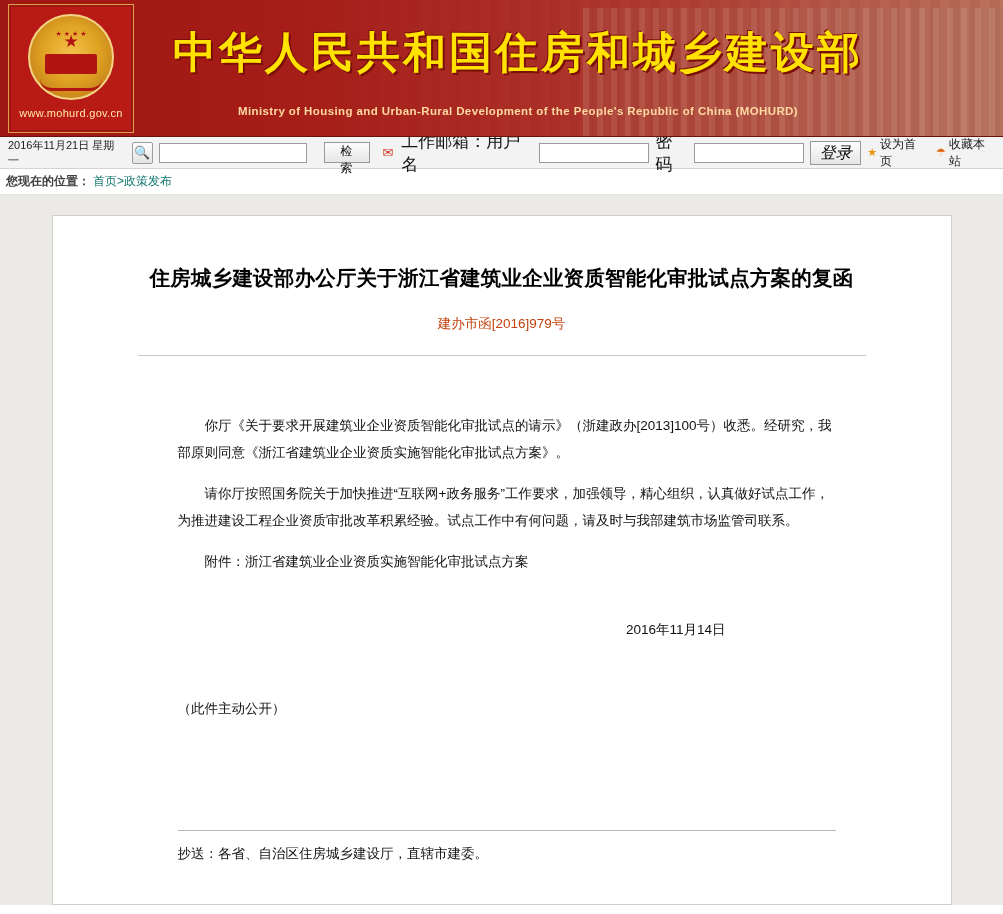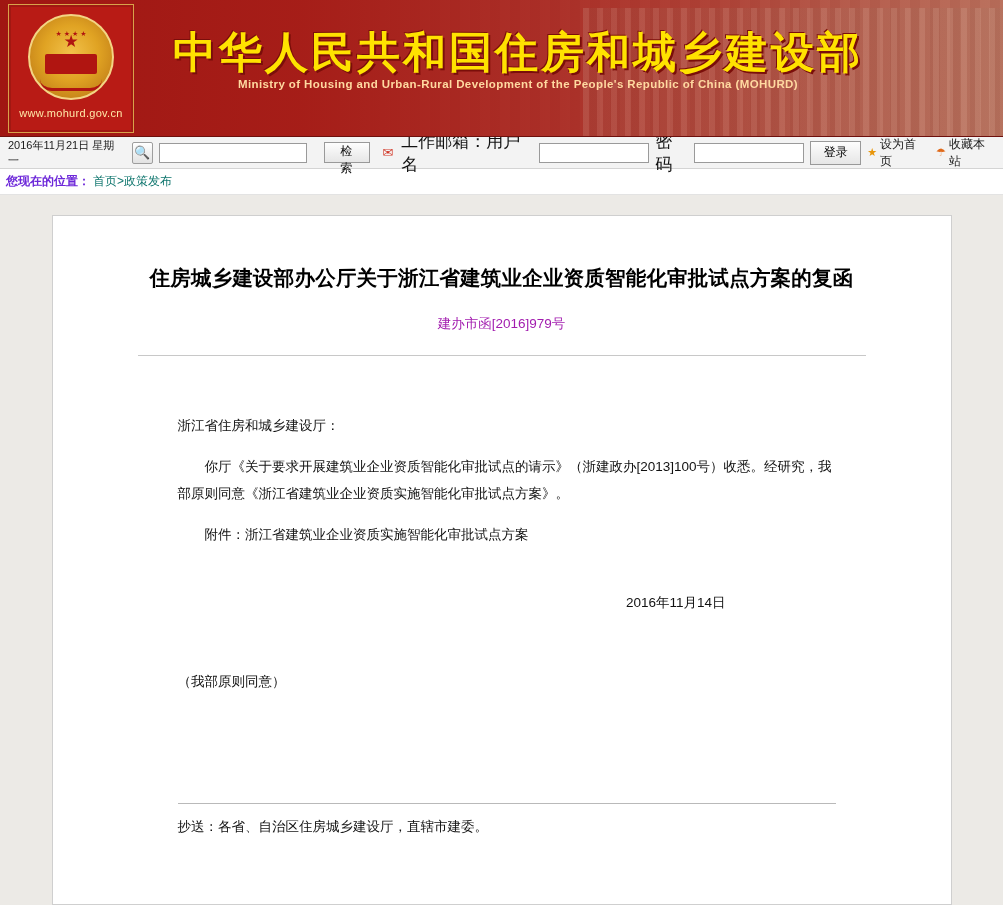--- a/index.html
+++ b/index.html
@@ -110,21 +110,21 @@
     color: #ffe200;
     font-family: "DejaVu Sans", sans-serif;
     font-weight: bold;
     font-size: 43px;
     letter-spacing: 3px;
     text-shadow: 2px 2px 0 #7a0e0a, -1px -1px 0 #7a0e0a;
     white-space: nowrap;
   }
   .banner-sub {
     position: absolute;
-    left: 148px; top: 78px;
+    left: 148px; top: 105px;
     width: 740px;
     text-align: center;
     color: #ffd9a0;
     font-size: 11.5px;
     letter-spacing: .4px;
     white-space: nowrap;
     font-weight: bold;
   }
 
   
@@ -172,38 +172,38 @@
   .tb-mail {
     color: #d23a2a; font-size: 13px; margin: 0 2px 0 6px;
   }
   .tb-label { color: #111; font-size: 17px; }
   .tb-user-input { width: 110px; }
   .tb-pass-input { width: 110px; }
   .tb-login {
     height: 24px; width: 52px;
     border: 1px solid #999;
     background: linear-gradient(#fdfdfd, #e6e6e6);
-    font-size: 12px; cursor: pointer;
+    font-size: 16px; cursor: pointer; font-style: italic;
   }
   .tb-right { margin-left: auto; display: flex; align-items: center; gap: 10px; }
   .tb-link { color: #1a1a1a; font-size: 12px; text-decoration: none; display: flex; align-items: center; gap: 3px; }
   .ico-home { color: #e8960a; font-size: 11px; }
   .ico-fav { color: #e06a1a; font-size: 11px; }
 
   
   .crumb-bar {
     height: 26px;
     background: #fff;
     display: flex;
     align-items: center;
     padding: 0 6px;
     font-size: 12px;
     border-bottom: 1px solid #e3e3e3;
   }
-  .crumb-label { color: #6d28d9; font-weight: bold; }
+  .crumb-label { color: #404040; font-weight: bold; }
   .crumb-path { color: #0f766e; margin-left: 3px; }
 
   
   .page-bg {
     background: #eceae6;
     padding: 20px 0 0 0;
     min-height: 690px;
   }
   .doc {
     width: 900px;
@@ -220,21 +220,21 @@
     font-weight: bold;
     font-size: 20.5px;
     color: #000000;
     line-height: 1.4;
     letter-spacing: .2px;
     margin: 12px 0 0 0;
   }
   .doc-number {
     text-align: center;
     font-size: 13.5px;
-    color: #a21caf;
+    color: #c2410c;
     margin-top: 22px;
   }
   .doc-rule {
     border: none;
     border-top: 1px solid #c8c8c8;
     margin: 22px 45px 0 45px;
   }
   .doc-body {
     margin: 56px 75px 0 85px;
     font-size: 13.5px;
@@ -323,28 +323,28 @@
 </div>
 
 <div class="page-bg">
   <div class="doc">
 
     <div class="doc-title">住房城乡建设部办公厅关于浙江省建筑业企业资质智能化审批试点方案的复函</div>
     <div class="doc-number">建办市函[2016]979号</div>
     <hr class="doc-rule">
 
     <div class="doc-body">
-      <p>浙江省住房和城乡建设厅：</p>
       <p class="indent">你厅《关于要求开展建筑业企业资质智能化审批试点的请示》（浙建政办[2013]100号）收悉。经研究，我部原则同意《浙江省建筑业企业资质实施智能化审批试点方案》。</p>
+      <p class="indent">请你厅按照国务院关于加快推进“互联网+政务服务”工作要求，加强领导，精心组织，认真做好试点工作，为推进建设工程企业资质审批改革积累经验。试点工作中有何问题，请及时与我部建筑市场监管司联系。</p>
       <p class="indent">附件：浙江省建筑业企业资质实施智能化审批试点方案</p>
 
       <div class="sign">
         <div>2016年11月14日</div>
       </div>
 
-      <div class="public-note">（我部原则同意）</div>
+      <div class="public-note">（此件主动公开）</div>
     </div>
 
     <hr class="foot-rule">
     <div class="foot-note">抄送：各省、自治区住房城乡建设厅，直辖市建委。</div>
 
   </div>
 </div>
 
 </body></html>

